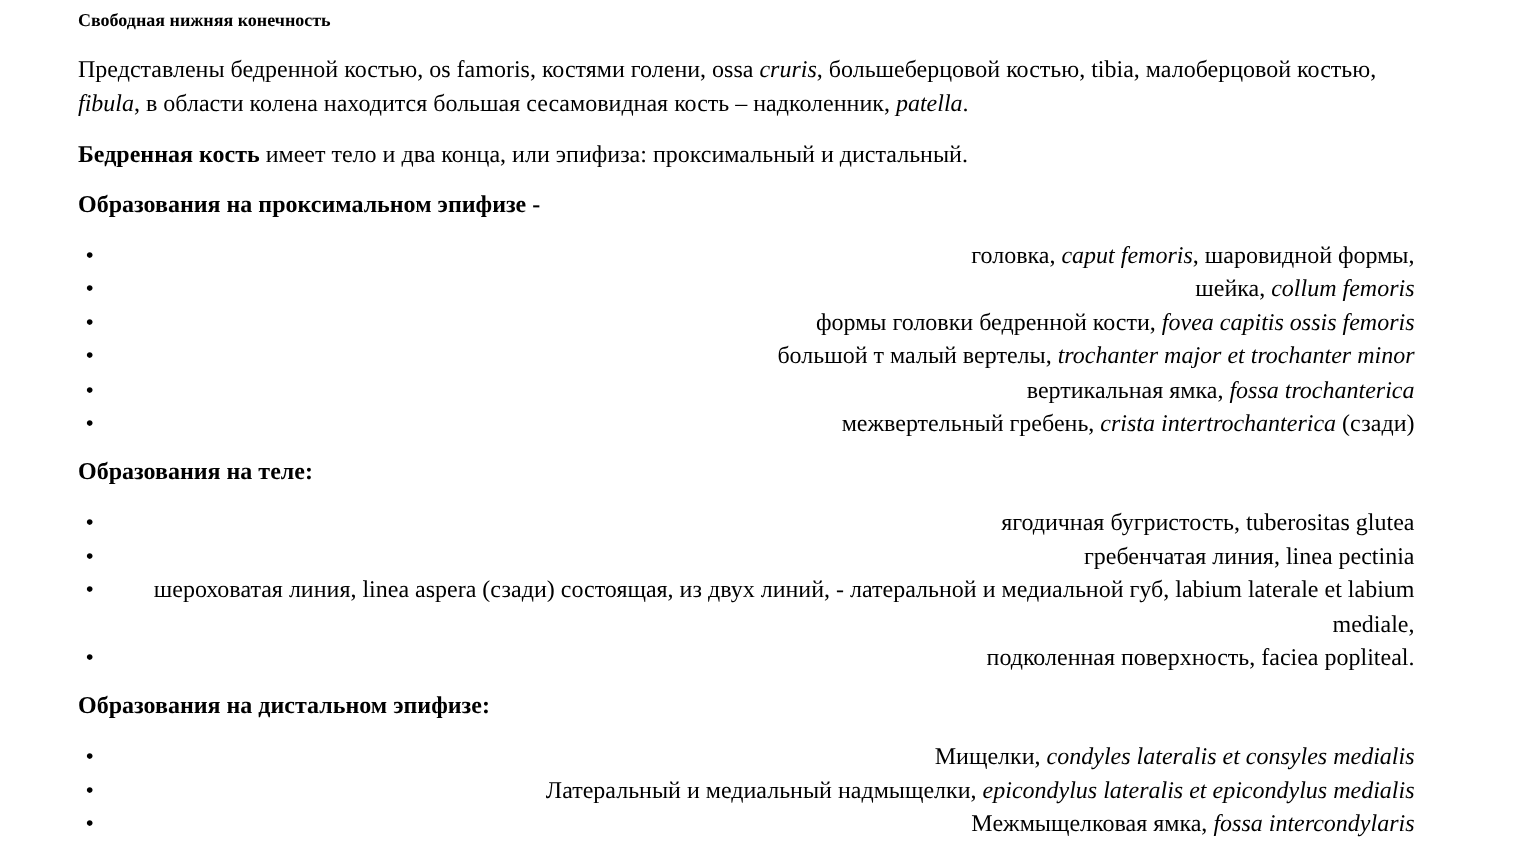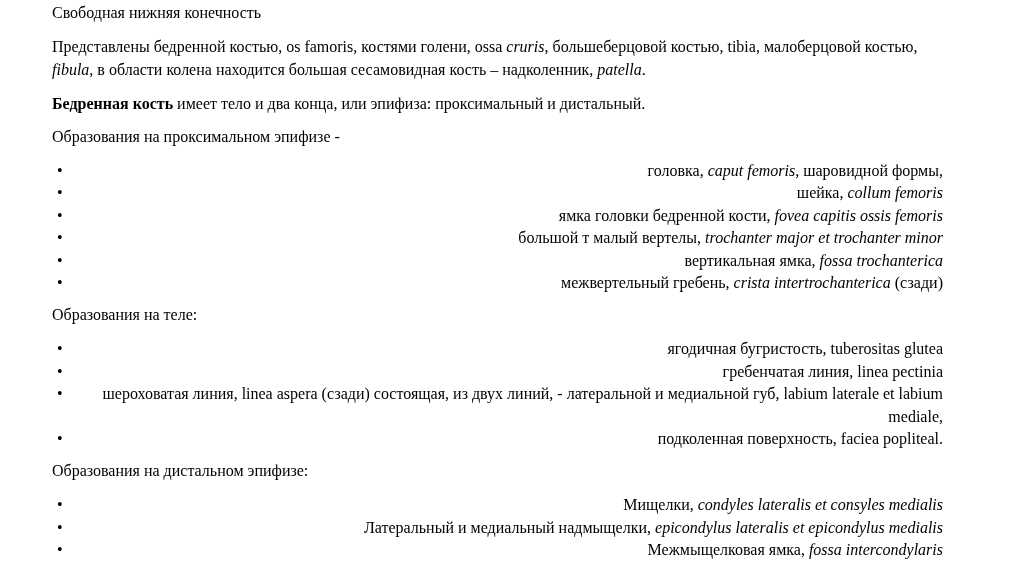--- a/index.html
+++ b/index.html
@@ -16,33 +16,34 @@
     color: #000000;
   }
   .page {
     box-sizing: border-box;
     width: 1024px;
     height: 574px;
     padding: 3px 70px 0 52px;
     background: #ffffff;
   }
   .doc-heading {
-    font-size: 16px;
-    font-weight: normal;
+    font-size: 12px;
+    font-weight: bold;
     margin: 0 0 12px 0;
     line-height: 20px;
   }
   .doc-para {
     margin: 0 0 11px 0;
     line-height: 23px;
     max-width: 886px;
   }
   .section-title {
     margin: 4px 0 12px 0;
     line-height: 22px;
+    font-weight: bold;
   }
   ul.doc-list {
     list-style: none;
     margin: 0 0 10px 0;
     padding: 0 0 0 5px;
     max-width: 886px;
     text-align: right;
   }
   ul.doc-list li {
     position: relative;
@@ -68,21 +69,21 @@
 
   <p class="doc-para"><span class="seg-r">Представлены бедренной костью, os famoris, костями голени, ossa </span><span class="seg-i">cruris</span><span class="seg-r">, большеберцовой костью, tibia, малоберцовой костью, </span><span class="seg-i">fibula</span><span class="seg-r">, в области колена находится большая сесамовидная кость – надколенник, </span><span class="seg-i">patella</span><span class="seg-r">.</span></p>
 
   <p class="doc-para"><span class="seg-b">Бедренная кость</span><span class="seg-r"> имеет тело и два конца, или эпифиза: проксимальный и дистальный.</span></p>
 
   <p class="doc-para section-title">Образования на проксимальном эпифизе -</p>
 
   <ul class="doc-list">
     <li><span class="seg-r">головка, </span><span class="seg-i">caput femoris</span><span class="seg-r">, шаровидной формы,</span></li>
     <li><span class="seg-r">шейка, </span><span class="seg-i">collum femoris</span></li>
-    <li><span class="seg-r">ямка головки бедренной кости, </span><span class="seg-i">fovea capitis ossis femoris</span></li>
+    <li><span class="seg-r">формы головки бедренной кости, </span><span class="seg-i">fovea capitis ossis femoris</span></li>
     <li><span class="seg-r">большой т малый вертелы, </span><span class="seg-i">trochanter major et trochanter minor</span></li>
     <li><span class="seg-r">вертикальная ямка, </span><span class="seg-i">fossa trochanterica</span></li>
     <li><span class="seg-r">межвертельный гребень, </span><span class="seg-i">crista intertrochanterica</span><span class="seg-r"> (сзади)</span></li>
   </ul>
 
   <p class="doc-para section-title">Образования на теле:</p>
 
   <ul class="doc-list">
     <li><span class="seg-r">ягодичная бугристость, tuberositas glutea</span></li>
     <li><span class="seg-r">гребенчатая линия, linea pectinia</span></li>

